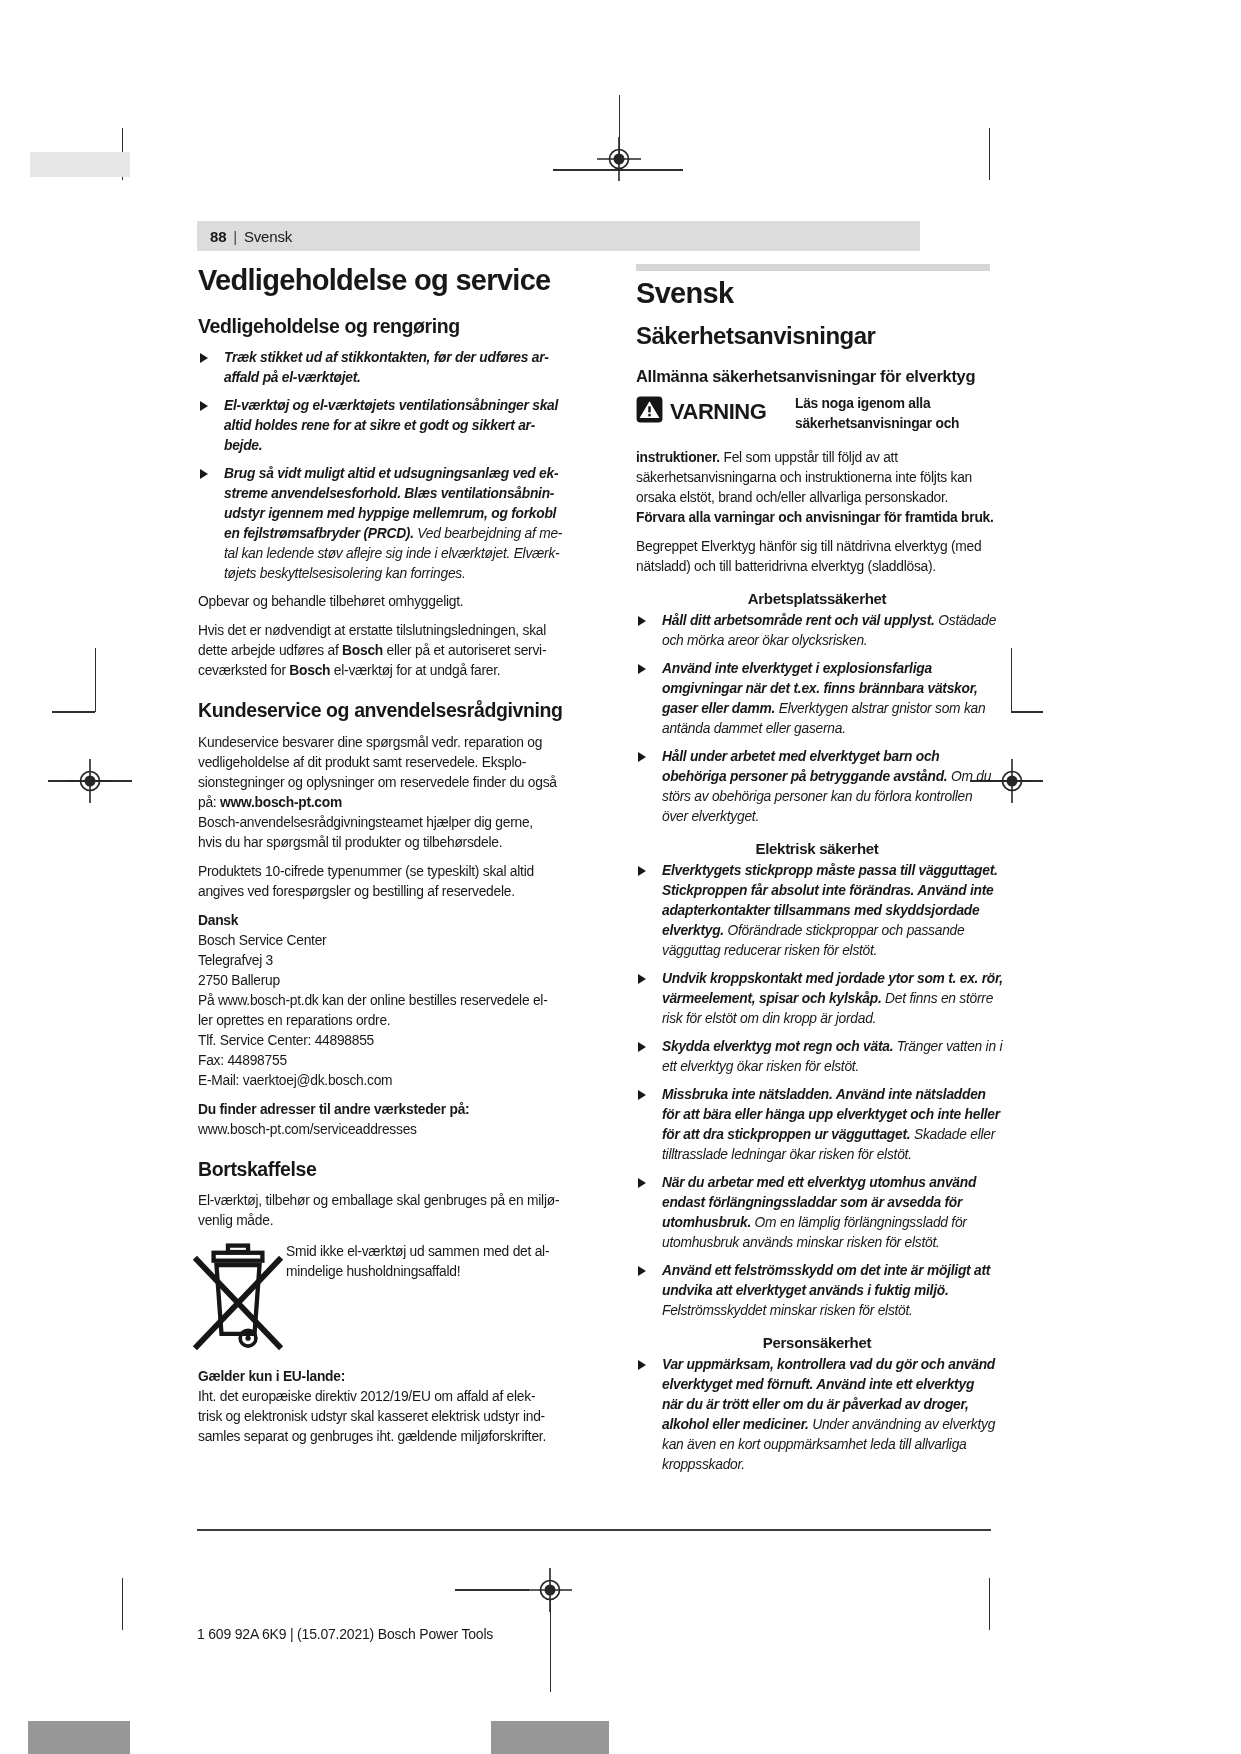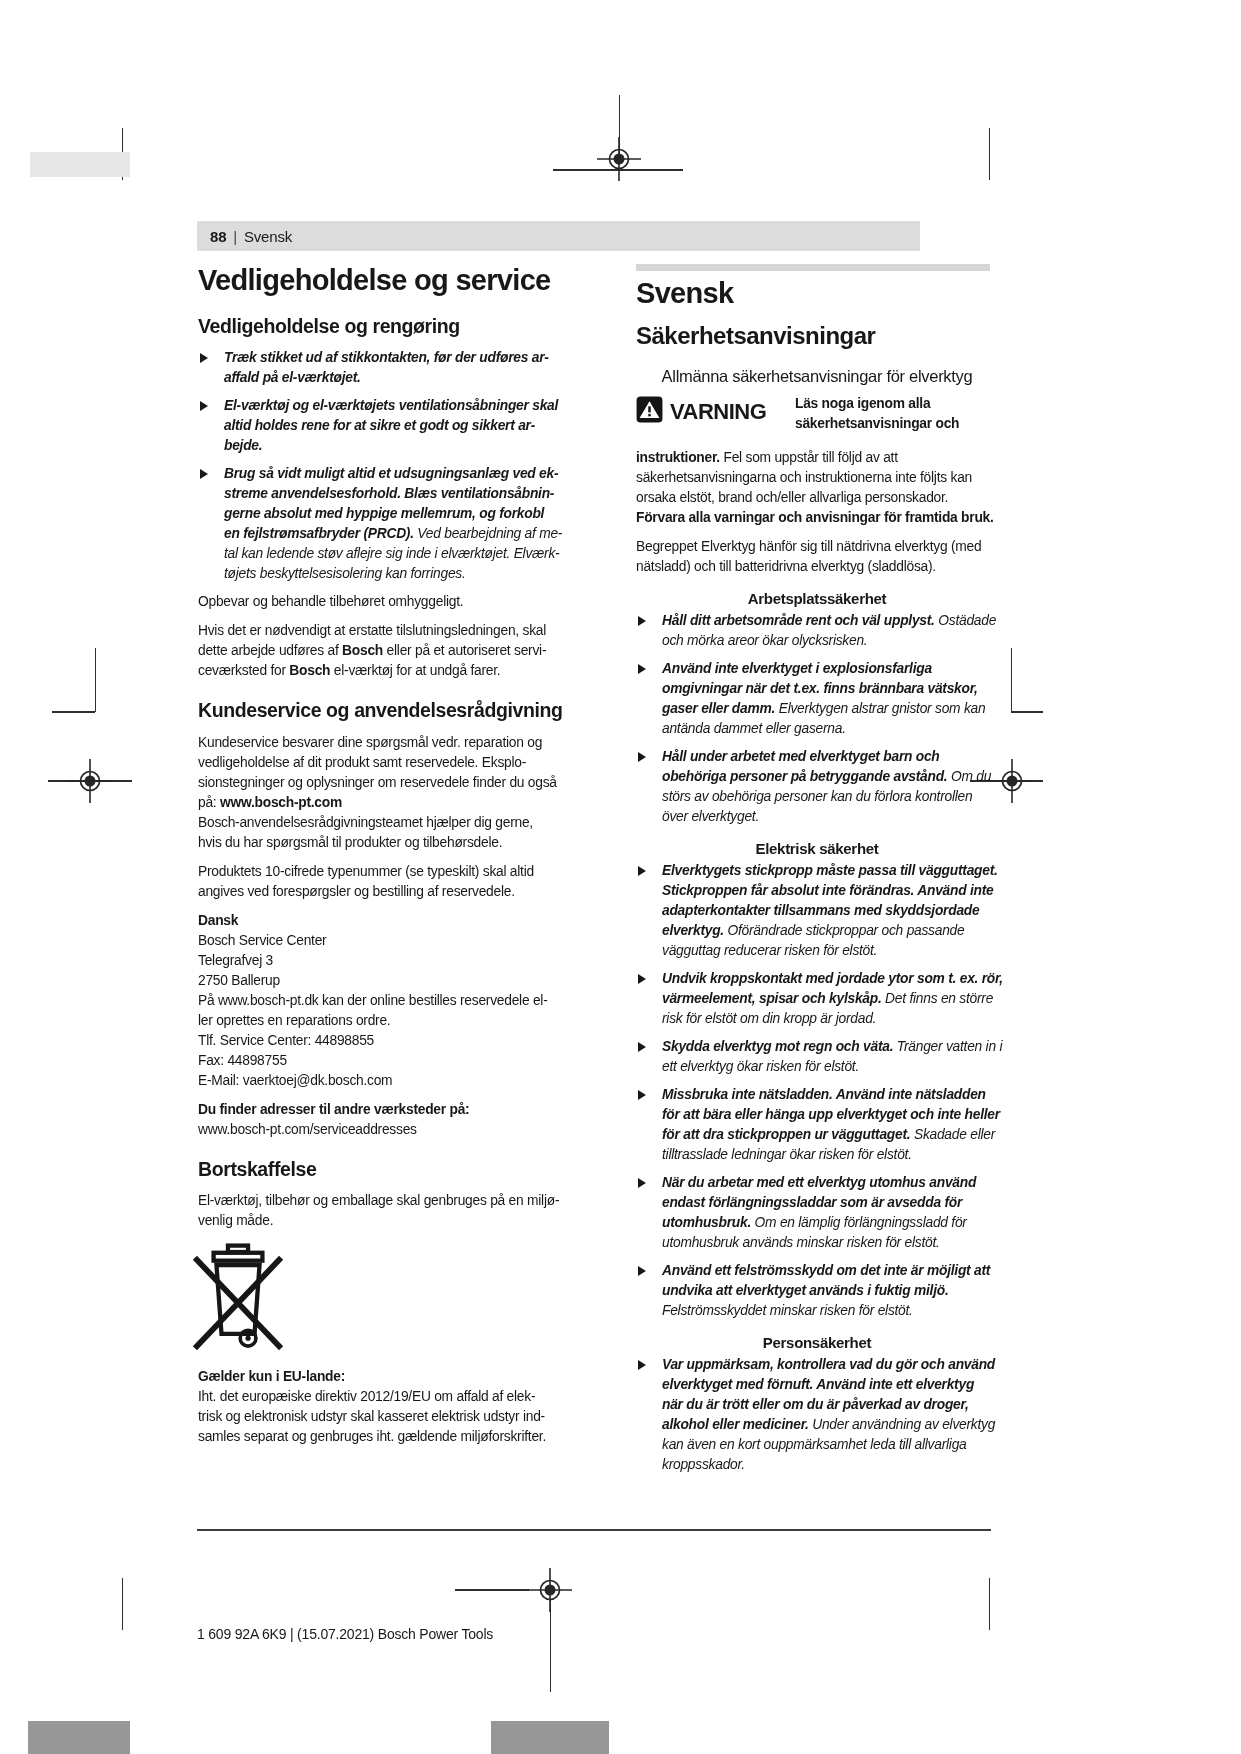--- a/index.html
+++ b/index.html
@@ -23,21 +23,21 @@
   
   .col{position:absolute;}
   #left-col{left:198px;top:265px;width:424px;}
   #right-col{left:636px;top:264px;width:362px;}
 
   .line{white-space:nowrap;font-size:13.8px;line-height:20px;letter-spacing:-0.25px;}
   .b{font-weight:700;}
   .h1{font-size:29px;font-weight:700;letter-spacing:-0.7px;line-height:1.1;margin:0 0 13px;}
   .h1b{font-size:24px;font-weight:700;letter-spacing:-0.5px;line-height:1.1;margin:10px 0 18px;}
   .h2{font-size:19.5px;font-weight:700;letter-spacing:-0.4px;line-height:1.15;margin:18px 0 11px;}
-  .h3big{font-size:16.5px;font-weight:400;letter-spacing:-0.3px;margin:15px 0 10px;text-align:center;}
+  .h3big{font-size:16.5px;font-weight:700;letter-spacing:-0.3px;margin:15px 0 10px;}
   .h3{font-size:15px;font-weight:700;letter-spacing:-0.3px;margin:13px 0 4px;text-align:center;}
   .boldhead{font-size:13.8px;font-weight:700;line-height:20px;margin:9px 0 0;letter-spacing:-0.25px;}
   .para{margin:0 0 9px;}
   .para.tight{margin:0;}
   .bullet{position:relative;padding-left:26px;margin:0 0 8px;font-style:italic;}
   .marker{position:absolute;left:2px;top:5px;width:0;height:0;
           border-left:8px solid #181818;border-top:5px solid transparent;border-bottom:5px solid transparent;}
   .colbar{height:7px;width:354px;background:#d6d6d6;margin:0 0 7px;}
 
   .warning{position:relative;min-height:48px;margin:0 0 4px;}
@@ -121,21 +121,21 @@
       <div class="bullet">
         <span class="marker"></span>
         <div class="line"><span class="b">El-værktøj og el-værktøjets ventilationsåbninger skal</span></div>
         <div class="line"><span class="b">altid holdes rene for at sikre et godt og sikkert ar-</span></div>
         <div class="line"><span class="b">bejde.</span></div>
       </div>
       <div class="bullet">
         <span class="marker"></span>
         <div class="line"><span class="b">Brug så vidt muligt altid et udsugningsanlæg ved ek-</span></div>
         <div class="line"><span class="b">streme anvendelsesforhold. Blæs ventilationsåbnin-</span></div>
-        <div class="line"><span class="b">gerne absolut med hyppige mellemrum, og forkobl</span></div>
+        <div class="line"><span class="b">udstyr igennem med hyppige mellemrum, og forkobl</span></div>
         <div class="line"><span class="b">en fejlstrømsafbryder (PRCD).</span><span> Ved bearbejdning af me-</span></div>
         <div class="line"><span>tal kan ledende støv aflejre sig inde i elværktøjet. Elværk-</span></div>
         <div class="line"><span>tøjets beskyttelsesisolering kan forringes.</span></div>
       </div>
       <div class="para">
         <div class="line"><span>Opbevar og behandle tilbehøret omhyggeligt.</span></div>
       </div>
       <div class="para">
         <div class="line"><span>Hvis det er nødvendigt at erstatte tilslutningsledningen, skal</span></div>
         <div class="line"><span>dette arbejde udføres af </span><span class="b">Bosch</span><span> eller på et autoriseret servi-</span></div>
@@ -179,20 +179,24 @@
     <g fill="none" stroke="#161616" stroke-width="3">
       <rect x="25" y="2.5" width="14" height="4.5"></rect>
       <rect x="15" y="7.5" width="34" height="5.5"></rect>
       <path d="M17 16 h30 l-3.5 48 h-23 z"></path>
     </g>
     <circle cx="39" cy="67" r="5.5" fill="none" stroke="#161616" stroke-width="2.5"></circle>
     <circle cx="39" cy="67" r="1.8" fill="#161616"></circle>
     <line x1="2" y1="11" x2="62" y2="74" stroke="#161616" stroke-width="4"></line>
     <line x1="62" y1="11" x2="2" y2="74" stroke="#161616" stroke-width="4"></line>
   </svg></span>
+        <div class="textpart">
+          <div class="line"><span>Smid ikke el-værktøj ud sammen med det al-</span></div>
+          <div class="line"><span>mindelige husholdningsaffald!</span></div>
+        </div>
       </div>
       <div class="boldhead">Gælder kun i EU-lande:</div>
       <div class="para">
         <div class="line"><span>Iht. det europæiske direktiv 2012/19/EU om affald af elek-</span></div>
         <div class="line"><span>trisk og elektronisk udstyr skal kasseret elektrisk udstyr ind-</span></div>
         <div class="line"><span>samles separat og genbruges iht. gældende miljøforskrifter.</span></div>
       </div>
     </div>
   <div class="col" id="right-col">
       <div class="colbar"></div>

